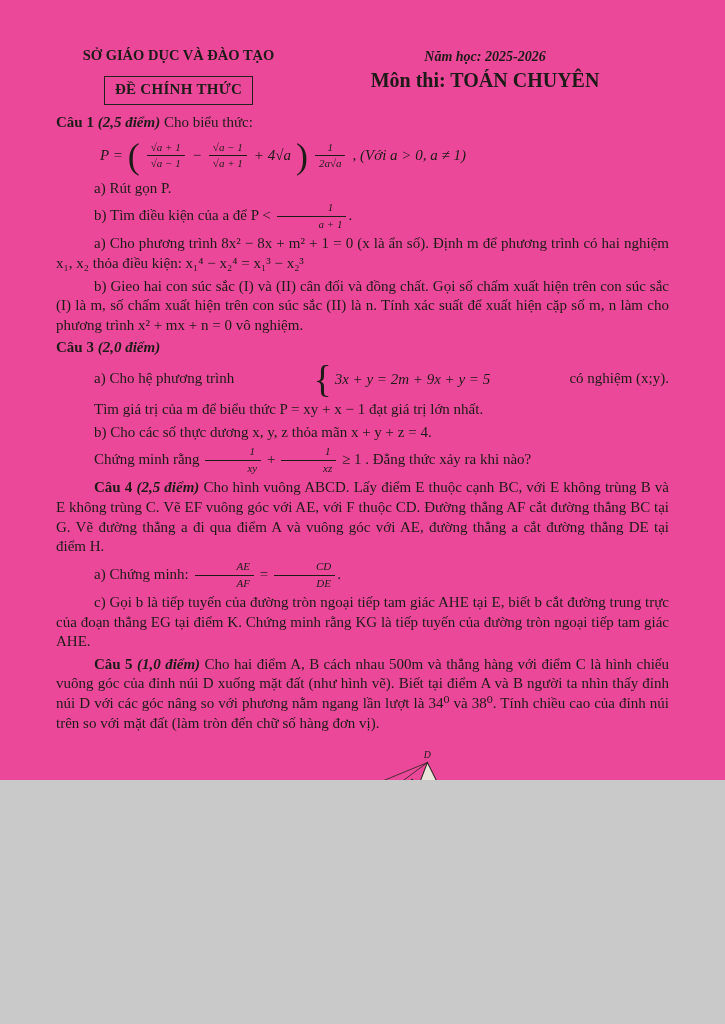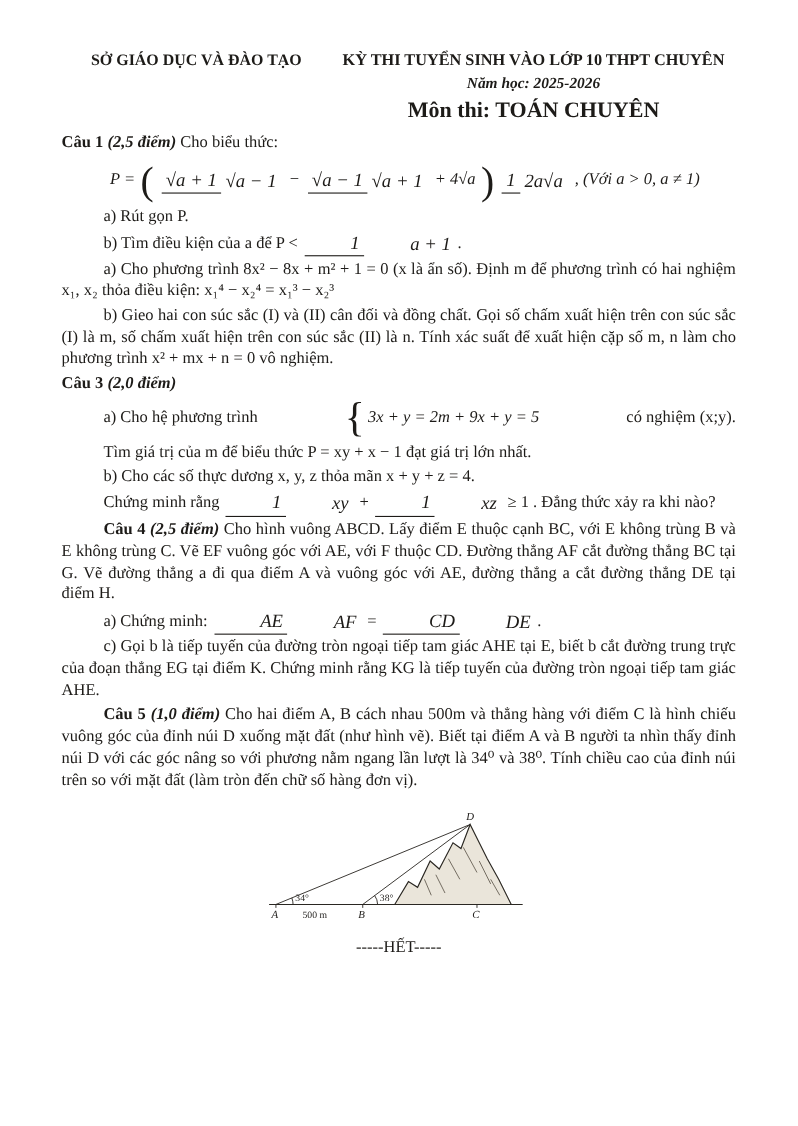--- a/index.html
+++ b/index.html
@@ -1,17 +1,17 @@
 <!DOCTYPE html>
 <html><head>
 <meta charset="utf-8">
 <style>
   html,body{margin:0;padding:0;}
   body{background:#c9c9c9;font-family:"Liberation Serif","DejaVu Serif",serif;}
-  .page{width:725px;height:1024px;margin:0 auto;background:#ffffff;color:#1d1b18;
+  .page{width:725px;height:780px;margin:0 auto;background:#ec4899;color:#1d1b18;
         padding:46px 56px 0;box-sizing:border-box;overflow:hidden;font-size:15px;line-height:1.32;}
   .it{font-style:italic;}
   
   .hdr{display:flex;align-items:flex-start;}
   .hdr-left{width:245px;flex:none;text-align:center;}
   .dept{font-size:14.5px;font-weight:bold;white-space:nowrap;}
   .badge{display:inline-block;border:1.6px solid #23211e;padding:3px 10px 4px;margin-top:11px;
          font-weight:bold;font-size:15px;letter-spacing:.3px;}
   .hdr-right{flex:1;text-align:center;}
   .exam-title{font-weight:bold;font-size:14.8px;white-space:nowrap;}
@@ -19,22 +19,22 @@
   .subject{font-weight:bold;font-size:20px;margin-top:1px;}
   .duration{font-size:14.3px;margin-top:2px;white-space:nowrap;}
   
   .main{margin-top:8px;}
   .line{margin:2.5px 0;}
   .ind{text-indent:38px;}
   .para{text-align:justify;text-indent:38px;margin:2.5px 0;}
   .qh{font-weight:bold;}
   .pts{font-weight:bold;font-style:italic;}
   
-  .frac{display:inline-flex;flex-direction:row;text-align:center;vertical-align:middle;
-        font-size:17px;line-height:1.25;font-style:italic;margin:0 2px;}
+  .frac{display:inline-flex;flex-direction:column;text-align:center;vertical-align:middle;
+        font-size:11px;line-height:1.25;font-style:italic;margin:0 2px;}
   .frac .num{display:block;border-bottom:1px solid #1d1b18;padding:0 4px 1px;}
   .frac .den{display:block;padding:1px 4px 0;}
   .formula{display:flex;align-items:center;gap:5px;margin:7px 0 7px 44px;}
   .bigp{font-size:36px;line-height:.9;font-weight:300;}
   .sysline{display:flex;align-items:center;gap:6px;padding-left:38px;margin:5px 0;justify-content:space-between;}
   .sys{display:inline-flex;align-items:center;}
   .brace{font-size:38px;line-height:.85;font-weight:300;margin-right:3px;}
   .syscol{display:inline-flex;flex-direction:row;line-height:1.35;font-style:italic;}
   
   .figure{text-align:center;margin-top:14px;}
@@ -49,23 +49,23 @@
   .footer{text-align:center;margin-top:3px;font-size:15px;}
 </style>
 </head>
 <body>
 
 <div class="page">
 
   <header class="hdr">
     <div class="hdr-left">
       <div class="dept">SỞ GIÁO DỤC VÀ ĐÀO TẠO</div>
+      <div class="badge"><span>ĐỀ CHÍNH THỨC</span></div>
     </div>
     <div class="hdr-right">
-      <div class="exam-title">KỲ THI TUYỂN SINH VÀO LỚP 10 THPT CHUYÊN</div>
       <div class="year">Năm học: 2025-2026</div>
       <div class="subject">Môn thi: TOÁN CHUYÊN</div>
     </div>
   </header>
 
   <div class="main">
 
     <p class="line"><span class="qh">Câu 1</span> <span class="pts">(2,5 điểm)</span> <span>Cho biểu thức:</span></p>
 
     <div class="formula">

